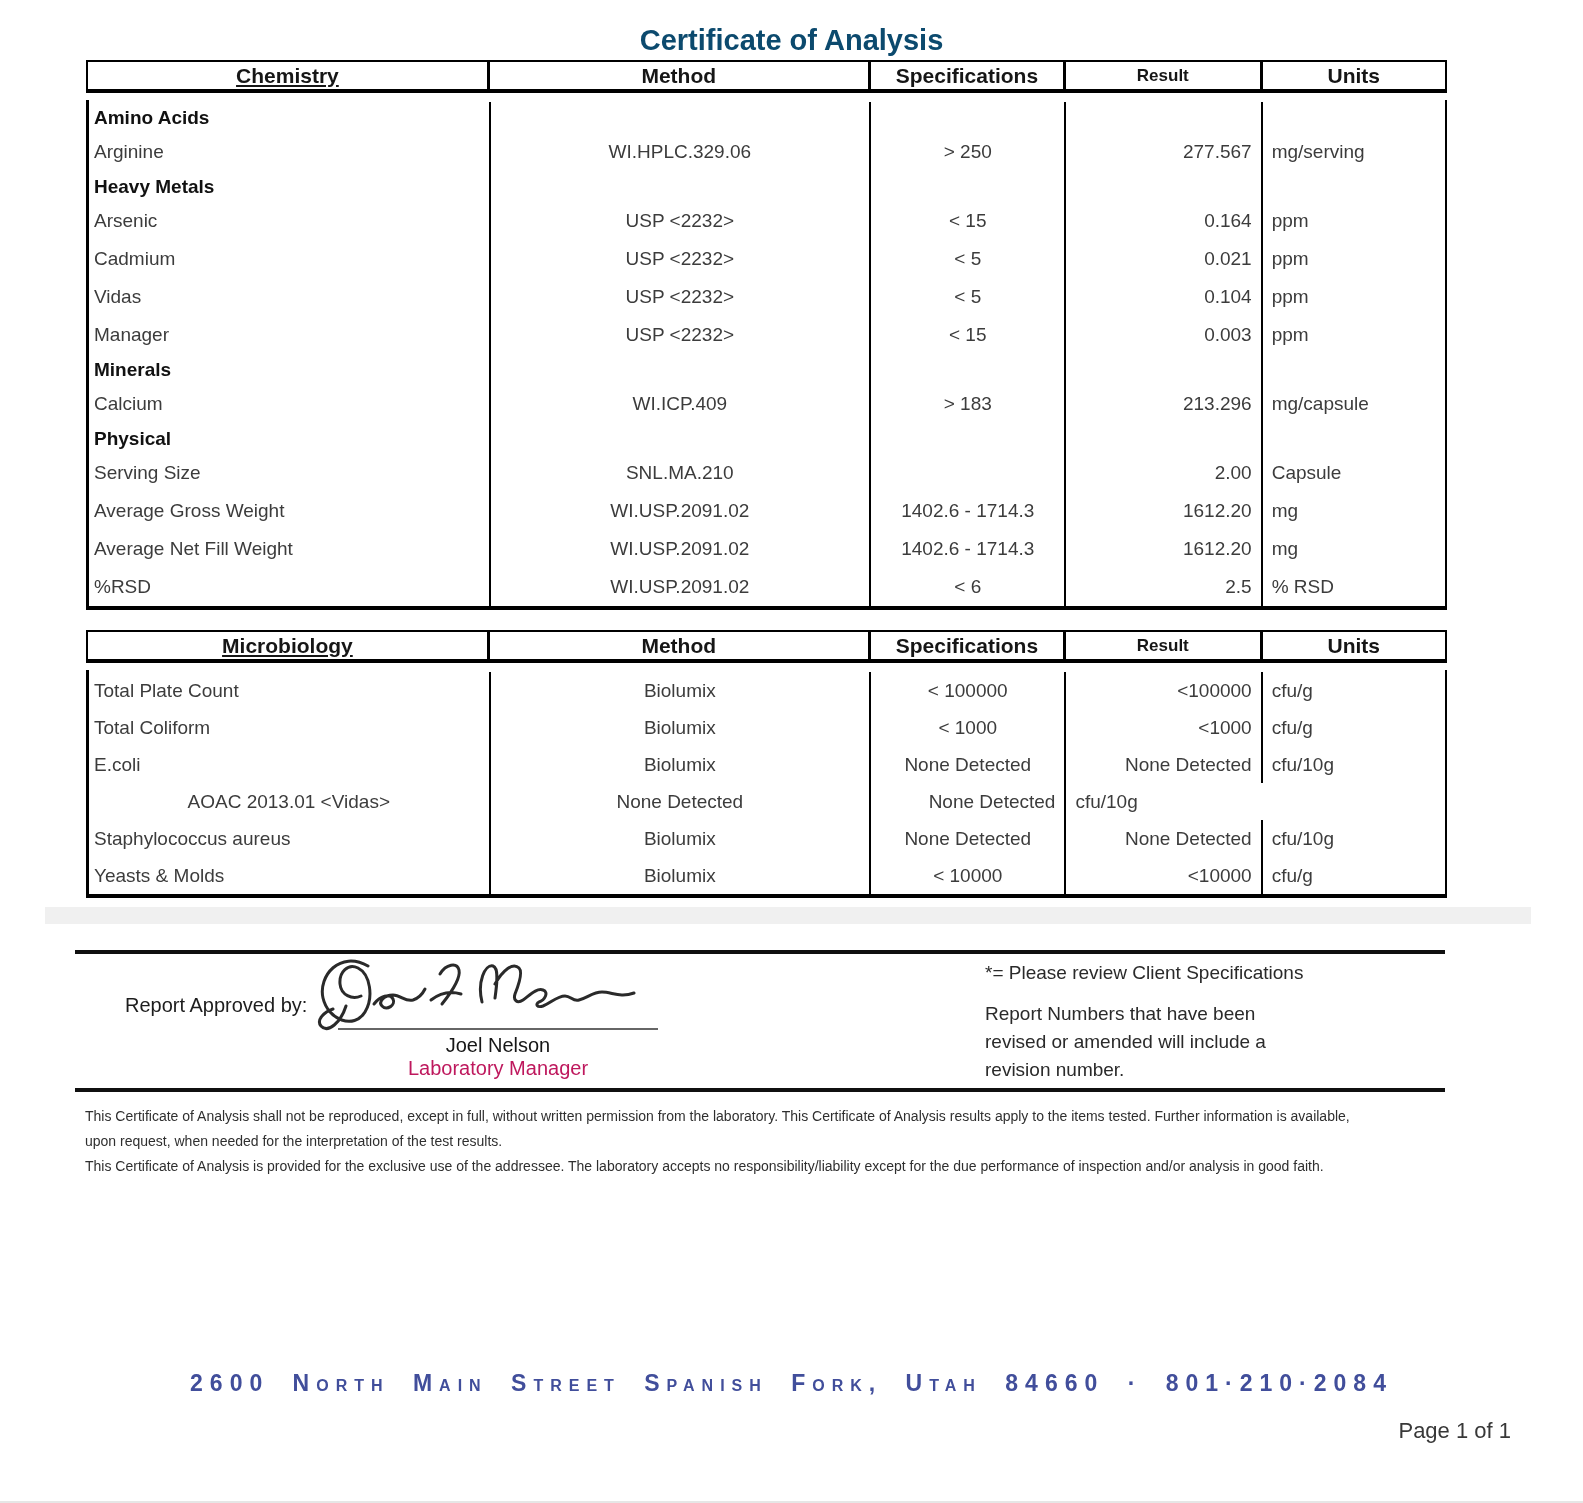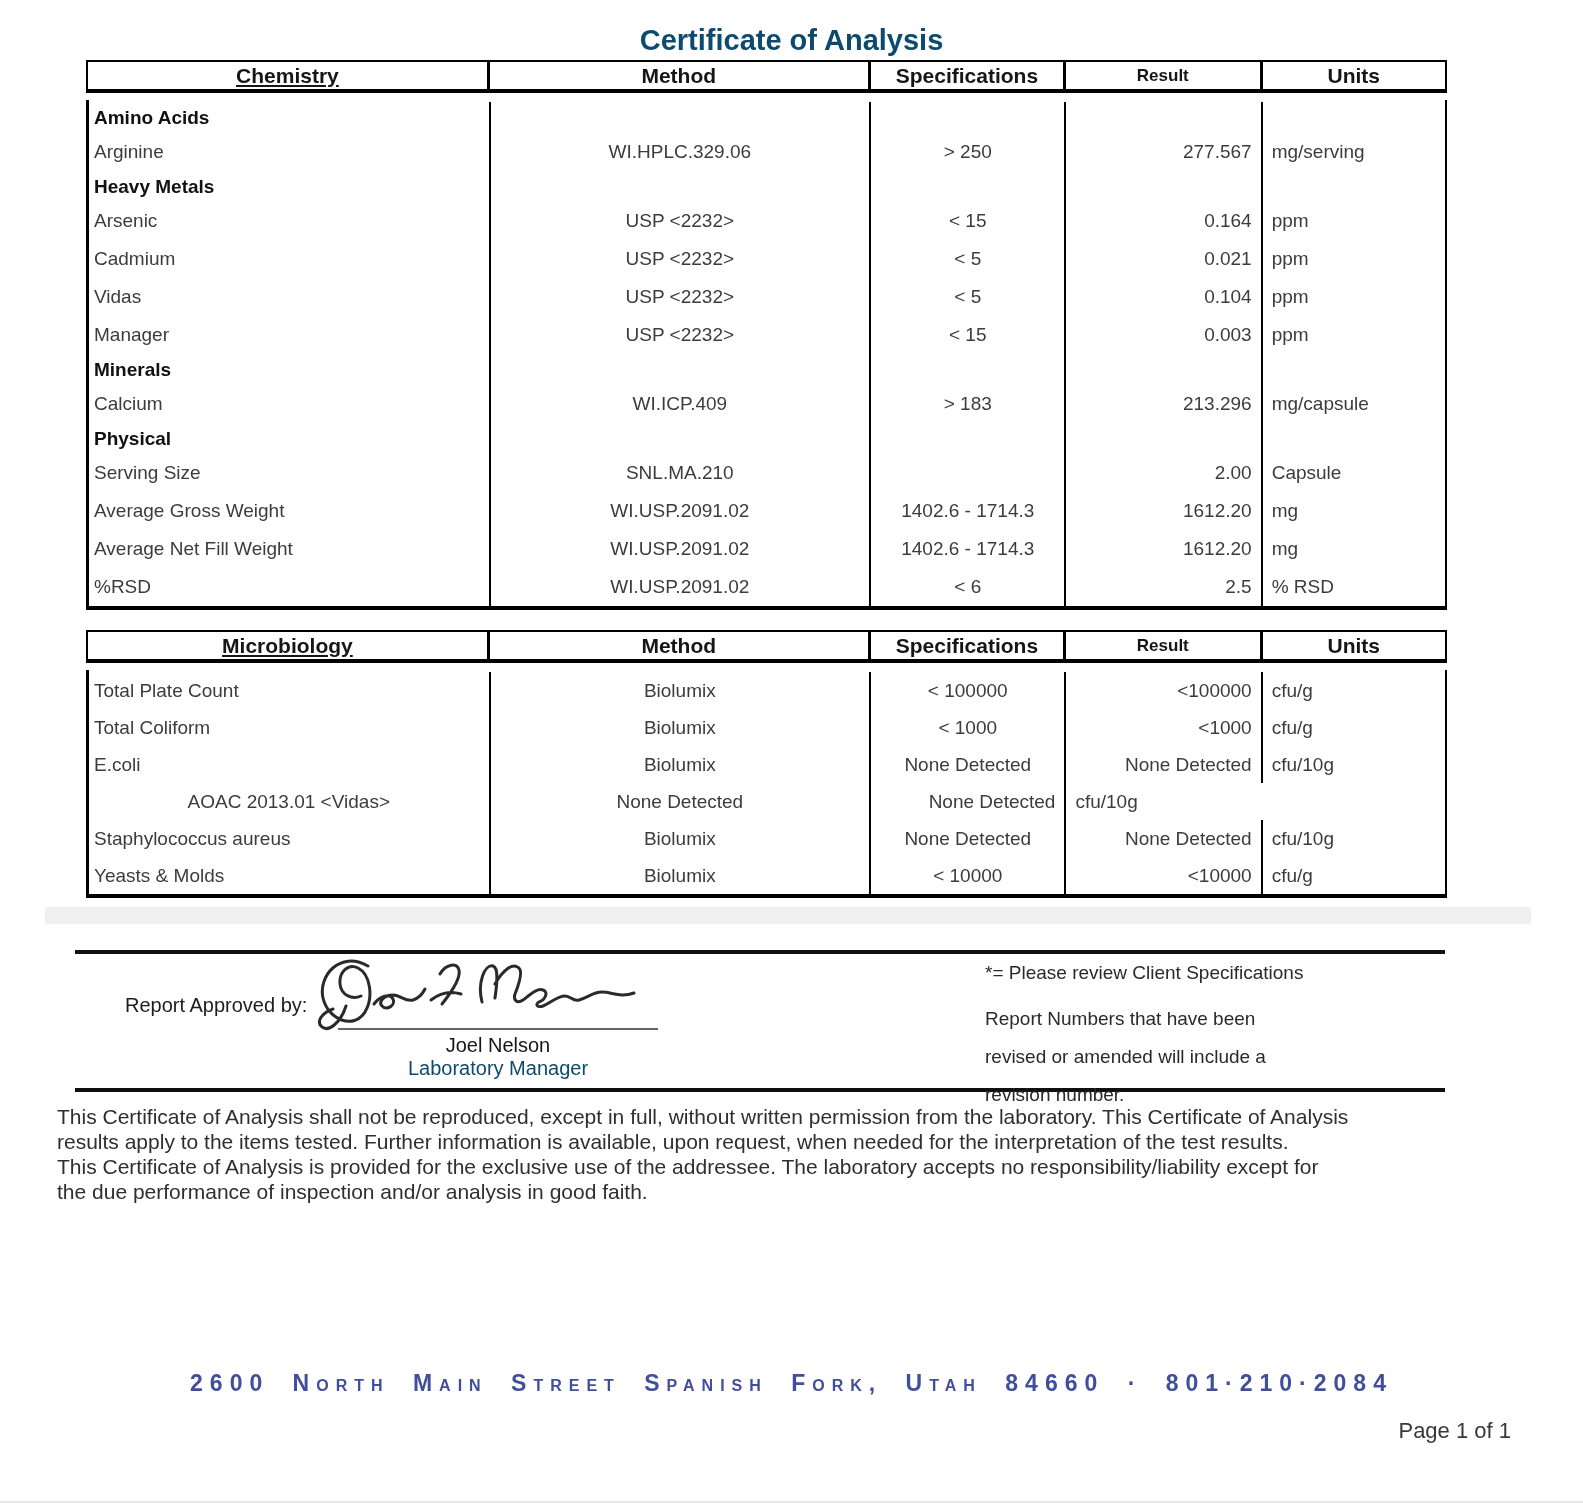--- a/index.html
+++ b/index.html
@@ -66,25 +66,25 @@
     background:#f0f0f0;
   }
   
   .rule { margin-left:75px; width:1370px; height:4px; background:#101010; }
   .rule.top { margin-top:26px; }
   .sig-section { position:relative; height:134px; width:100%; }
   .approved-label { position:absolute; left:125px; top:40px; font-size:20px; color:#1d1d1d; }
   .sig-svg { position:absolute; left:312px; top:0px; }
   .sig-underline { position:absolute; left:338px; top:74px; width:320px; height:2px; background:#666; }
   .signer-name  { position:absolute; left:338px; top:80px;  width:320px; text-align:center; font-size:20px; color:#161616; }
-  .signer-title { position:absolute; left:338px; top:103px; width:320px; text-align:center; font-size:20px; color:#0c4a6e; }
+  .signer-title { position:absolute; left:338px; top:103px; width:320px; text-align:center; font-size:20px; color:#be185d; }
   .note-asterisk { position:absolute; left:985px; top:8px;  font-size:19px; color:#2a2a2a; }
-  .note-revision { position:absolute; left:985px; top:46px; width:310px; font-size:19px; line-height:38px; color:#2a2a2a; }
-  
-  .disclaimer { margin-top:12px; margin-left:57px; width:1292px; font-size:21px; line-height:25px; color:#2f2f2f; }
+  .note-revision { position:absolute; left:985px; top:46px; width:310px; font-size:19px; line-height:28px; color:#2a2a2a; }
+  
+  .disclaimer { margin-top:12px; margin-left:85px; width:1292px; font-size:14px; line-height:25px; color:#2f2f2f; }
   .disclaimer p { margin:0; }
   
   .footer-address {
     position:absolute; top:1370px; left:0; right:0;
     text-align:center;
     font-variant:small-caps;
     letter-spacing:7px;
     word-spacing:10px;
     font-size:23px;
     font-weight:600;

